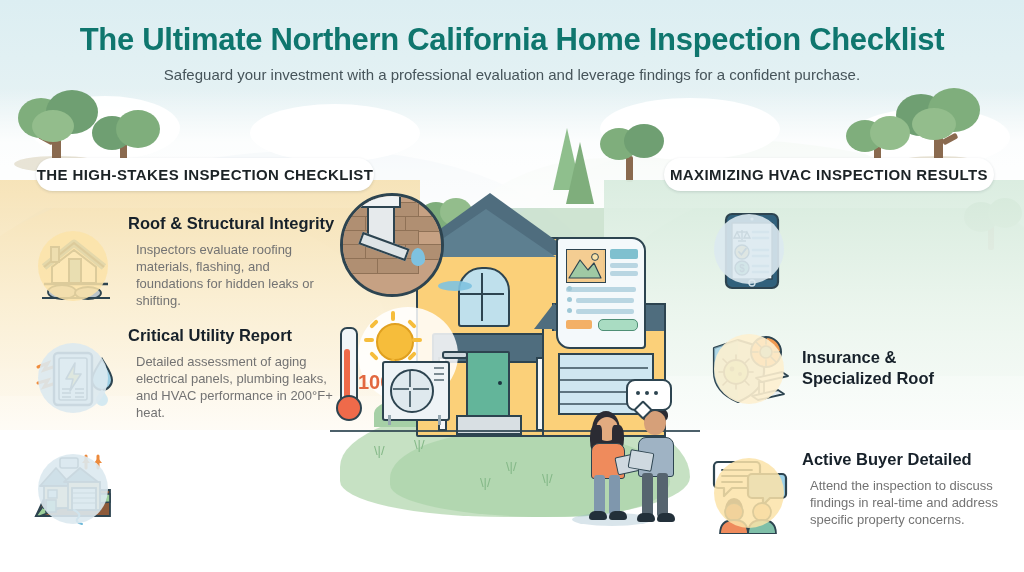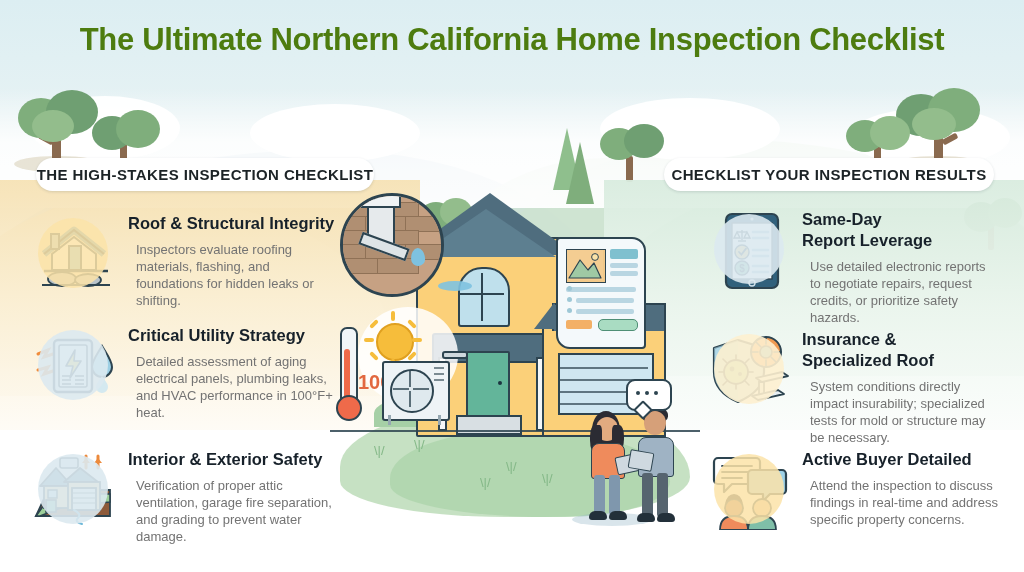--- a/index.html
+++ b/index.html
@@ -42,34 +42,34 @@
   .tree .trunk{position:absolute;background:#8a6a4f;border-radius:2px;}
   .tree .leafA{position:absolute;background:#7fae7c;border-radius:50%;}
   .tree .leafB{position:absolute;background:#6f9f72;border-radius:50%;}
   .tree .leafC{position:absolute;background:#93bd8c;border-radius:50%;}
   .tree .shade{position:absolute;background:rgba(180,160,110,.28);border-radius:50%;}
   .conifer{position:absolute;width:0;height:0;border-left:14px solid transparent;
        border-right:14px solid transparent;border-bottom:62px solid #8fbf8d;}
 
   
   .title{position:absolute;left:0;top:22px;width:1024px;text-align:center;
-       font-size:31px;font-weight:bold;color:#4d7c0f;letter-spacing:-.3px;}
+       font-size:31px;font-weight:bold;color:#0f766e;letter-spacing:-.3px;}
   .subtitle{position:absolute;left:0;top:66px;width:1024px;text-align:center;
        font-size:15px;color:#46545a;}
 
   
   .pill{position:absolute;top:158px;height:33px;background:#ffffff;border-radius:17px;
        display:flex;align-items:center;justify-content:center;
        box-shadow:0 1px 3px rgba(30,50,60,.15);
        font-size:15px;font-weight:bold;letter-spacing:.4px;color:#1c2326;}
   .pill-left{left:36px;width:338px;}
   .pill-right{right:30px;width:330px;}
 
   
-  .item{position:absolute;display:flex;align-items:flex-start;}
+  .item{position:absolute;display:flex;align-items:center;}
   .item .ico{position:relative;flex:0 0 auto;width:88px;height:78px;}
   .item .txt{flex:1 1 auto;}
   .item h3{margin:0 0 2px 0;font-size:16.5px;font-weight:bold;color:#17212a;line-height:1.14;}
   .item p{margin:8px;font-size:13px;line-height:1.32;color:#737373;}
 
   .L1{left:32px;top:214px;width:310px;}
   .L2{left:32px;top:326px;width:310px;}
   .L3{left:32px;top:450px;width:312px;}
   .R1{left:708px;top:210px;width:300px;}
   .R2{left:708px;top:330px;width:300px;}
@@ -246,23 +246,24 @@
     <div class="trunk" style="left:26px;top:30px;width:6px;height:24px;"></div>
     <div class="leafB" style="left:2px;top:6px;width:34px;height:30px;"></div>
     <div class="leafA" style="left:26px;top:2px;width:34px;height:30px;"></div>
   </div>
 
   <div class="wash-left"></div>
   <div class="wash-right"></div>
   <div class="bottomfill"></div>
 
   <div class="title">The Ultimate Northern California Home Inspection Checklist</div>
+  <div class="subtitle">Safeguard your investment with a professional evaluation and leverage findings for a confident purchase.</div>
 
   <div class="pill pill-left">THE HIGH-STAKES INSPECTION CHECKLIST</div>
-  <div class="pill pill-right">CHECKLIST YOUR INSPECTION RESULTS</div>
+  <div class="pill pill-right">MAXIMIZING HVAC INSPECTION RESULTS</div>
 
   <div class="item L1">
     <div class="ico">
       <div class="icobg bg-yellow"></div>
       <svg width="88" height="78" viewBox="0 0 88 78">
         <path d="M12 40 L42 16 L72 40" fill="none" stroke="#5d97b5" stroke-width="7" stroke-linejoin="round"></path>
         <path d="M12 40 L42 16 L72 40" fill="none" stroke="#2d4450" stroke-width="2.2" stroke-linejoin="round"></path>
         <path d="M20 40 L42 23 L64 40 L64 56 L20 56 Z" fill="#ffffff" stroke="#2d4450" stroke-width="2"></path>
         <rect x="37" y="32" width="12" height="24" fill="#7ec2e0" stroke="#2d4450" stroke-width="2"></rect>
         <rect x="19" y="20" width="8" height="15" fill="#9fc3d4" stroke="#2d4450" stroke-width="2"></rect>
@@ -293,22 +294,22 @@
             <line x1="30" y1="58" x2="39" y2="58"></line>
           <line x1="43" y1="50" x2="52" y2="50"></line>
             <line x1="43" y1="54" x2="52" y2="54"></line>
             <line x1="43" y1="58" x2="52" y2="58"></line>
         </g>
         <path d="M70 20 C76 30 80 35 80 41 a10 10 0 0 1 -20 0 C60 35 64 30 70 20 Z" fill="#9ccfe4" stroke="#2d4450" stroke-width="2"></path>
         <path d="M70 50 C74 56 76 58 76 61 a6 6 0 0 1 -12 0 C64 58 66 56 70 50 Z" fill="#cde6f1" opacity=".85"></path>
       </svg>
     </div>
     <div class="txt">
-      <h3>Critical Utility Strategy</h3>
-      <p>Detailed assessment of aging electrical panels, plumbing leaks, and HVAC performance in 100°F+ heat.</p>
+      <h3>Critical Utility Report</h3>
+      <p>Detailed assessment of aging electrical panels, plumbing leaks, and HVAC performance in 200°F+ heat.</p>
     </div>
   </div>
 
   <div class="item L3">
     <div class="ico">
       <div class="icobg bg-blue"></div>
       <svg width="88" height="78" viewBox="0 0 88 78">
         <path d="M4 66 L16 40 L78 40 L78 66 Z" fill="#8d5a3a" stroke="#2d4450" stroke-width="1.8"></path>
         <path d="M4 66 L20 44 L78 44 L78 52 L34 56 L8 66 Z" fill="#9dcf9a" stroke="#2d4450" stroke-width="1.6"></path>
         <path d="M8 36 L24 18 L40 36 Z" fill="#5d8fa6" stroke="#2d4450" stroke-width="1.8" stroke-linejoin="round"></path>
@@ -326,24 +327,20 @@
         <rect x="28" y="8" width="18" height="10" rx="2" fill="#dbe7ee" stroke="#2d4450" stroke-width="1.6"></rect>
         <g stroke="#ec8a3c" stroke-width="3" stroke-linecap="round">
           <line x1="54" y1="18" x2="54" y2="6"></line>
             <line x1="66" y1="18" x2="66" y2="6"></line>
         </g>
         <path d="M54 8 l-4 5 h8 Z" fill="#ec8a3c"></path>
           <path d="M66 8 l-4 5 h8 Z" fill="#ec8a3c"></path>
         <path d="M42 60 q8 4 4 8 q-4 4 4 6" fill="none" stroke="#6bb7d8" stroke-width="2" stroke-linecap="round"></path>
       </svg>
     </div>
-    <div class="txt">
-      <h3>Interior &amp; Exterior Safety</h3>
-      <p>Verification of proper attic ventilation, garage fire separation, and grading to prevent water damage.</p>
-    </div>
   </div>
 
   <div class="item R1">
     <div class="ico">
       <div class="icobg bg-blue"></div>
       <svg width="88" height="82" viewBox="0 0 88 82">
         <rect x="18" y="4" width="52" height="74" rx="6" fill="#31617c" stroke="#2d4450" stroke-width="2.2"></rect>
         <rect x="24" y="13" width="40" height="56" fill="#f7fbfd" stroke="#2d4450" stroke-width="1.4"></rect>
         <circle cx="44" cy="9" r="1.6" fill="#cfe0ea"></circle>
         <circle cx="44" cy="73" r="3" fill="none" stroke="#cfe0ea" stroke-width="1.4"></circle>
@@ -360,25 +357,20 @@
         <text x="34" y="62" font-size="10" font-family="Liberation Sans, sans-serif" text-anchor="middle" fill="#2d4450" font-weight="bold">$</text>
         <g stroke="#9cc4d6" stroke-width="2.6" stroke-linecap="round">
           <line x1="45" y1="22" x2="60" y2="22"></line>
             <line x1="45" y1="28" x2="60" y2="28"></line>
           <line x1="45" y1="40" x2="60" y2="40"></line>
             <line x1="45" y1="46" x2="60" y2="46"></line>
           <line x1="45" y1="56" x2="60" y2="56"></line>
             <line x1="45" y1="62" x2="60" y2="62"></line>
         </g>
       </svg>
-    </div>
-    <div class="txt">
-      <h3>Same-Day</h3>
-      <h3>Report Leverage</h3>
-      <p>Use detailed electronic reports to negotiate repairs, request credits, or prioritize safety hazards.</p>
     </div>
   </div>
 
   <div class="item R2">
     <div class="ico">
       <div class="icobg bg-cream"></div>
       <svg width="88" height="80" viewBox="0 0 88 80">
         <path d="M30 10 L56 18 L56 42 C56 56 44 66 30 72 C16 66 6 56 6 42 L6 18 Z" fill="#bfe0ec" stroke="#2d4450" stroke-width="2.2" stroke-linejoin="round"></path>
         <path d="M30 10 L30 72 C16 66 6 56 6 42 L6 18 Z" fill="#a9d3e4" opacity=".6"></path>
         <circle cx="28" cy="42" r="12" fill="#9ed1a6" stroke="#2d4450" stroke-width="1.8"></circle>
@@ -405,21 +397,20 @@
             <line x1="63" y1="27" x2="68" y2="32"></line>
         </g>
         <path d="M48 48 L74 42 L80 46 L54 52 Z" fill="#e6eef2" stroke="#2d4450" stroke-width="1.8" stroke-linejoin="round"></path>
         <path d="M51 52 L56 52 L56 66 L51 66 Z" fill="#dbe6ec" stroke="#2d4450" stroke-width="1.8"></path>
         <path d="M44 66 L70 60 L76 64 L50 70 Z" fill="#e6eef2" stroke="#2d4450" stroke-width="1.8" stroke-linejoin="round"></path>
       </svg>
     </div>
     <div class="txt">
       <h3>Insurance &amp;</h3>
       <h3>Specialized Roof</h3>
-      <p>System conditions directly impact insurability; specialized tests for mold or structure may be necessary.</p>
     </div>
   </div>
 
   <div class="item R3">
     <div class="ico">
       <div class="icobg bg-yellow"></div>
       <svg width="88" height="80" viewBox="0 0 88 80">
         <path d="M10 8 H48 a4 4 0 0 1 4 4 V30 a4 4 0 0 1 -4 4 H24 l-8 8 V34 H10 a4 4 0 0 1 -4 -4 V12 a4 4 0 0 1 4 -4 Z" fill="#ffffff" stroke="#2d4450" stroke-width="2.2" stroke-linejoin="round"></path>
         <g stroke="#2d4450" stroke-width="1.8" stroke-linecap="round">
           <line x1="14" y1="16" x2="44" y2="16"></line>

